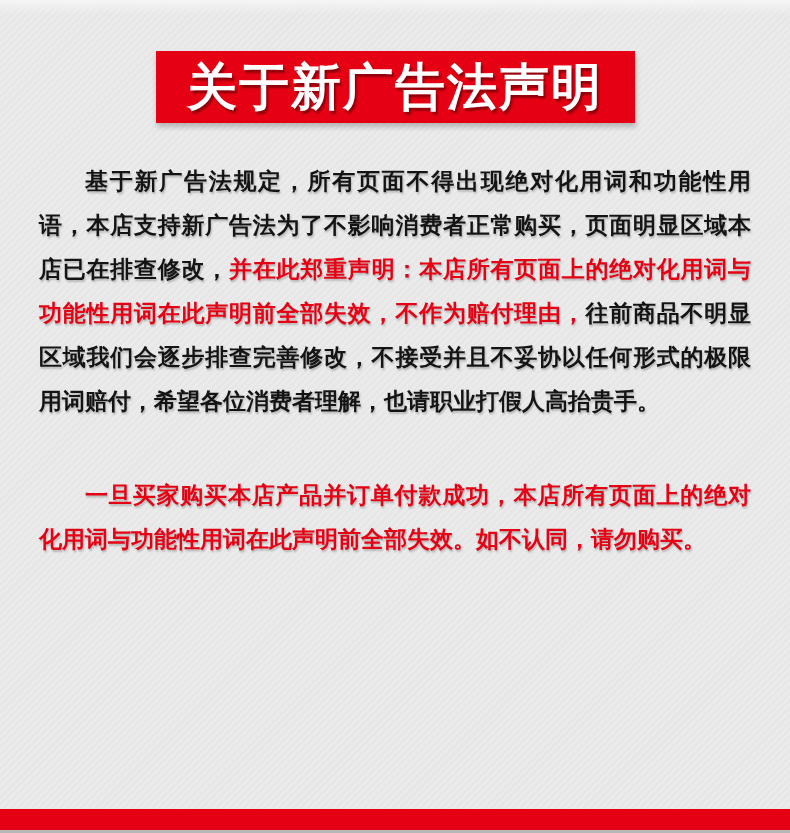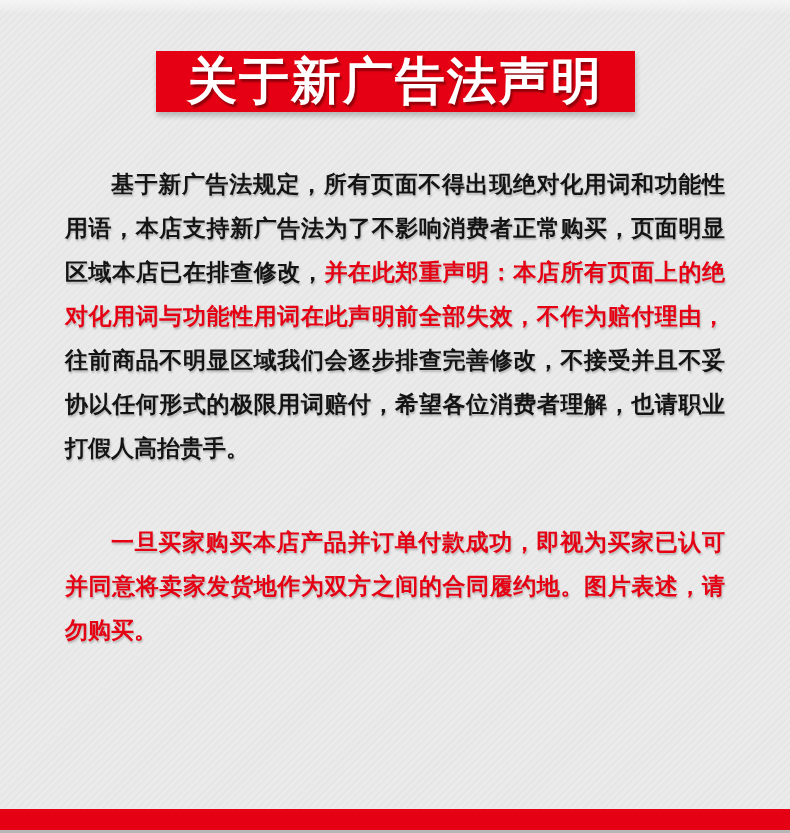--- a/index.html
+++ b/index.html
@@ -17,38 +17,38 @@
     width: 790px;
     height: 833px;
     background: var(--bg, #eaeaea);
     background-image:
       linear-gradient(180deg, #f5f5f5 0px, rgba(245,245,245,0) 14px),
       repeating-linear-gradient(135deg, rgba(255,255,255,0.05) 0px, rgba(255,255,255,0.05) 2px, rgba(0,0,0,0.015) 3px, rgba(0,0,0,0.015) 5px);
     overflow: hidden;
   }
   .banner {
     width: 479px;
-    height: 61px;
-    margin: 51px auto 50px auto;
+    height: 72px;
+    margin: 51px auto 36px auto;
     background: var(--red, #e60013);
     display: flex;
     align-items: center;
     justify-content: center;
     box-shadow: 1px 4px 5px rgba(0,0,0,0.22);
   }
   .banner-title {
     color: #ffffff;
     font-size: 50px;
     font-weight: bold;
     letter-spacing: 2px;
     white-space: nowrap;
     text-shadow: 2px 3px 2px rgba(40,0,0,0.45);
   }
   .content {
-    padding: 0 65px;
+    padding: 0 39px;
   }
   .para {
     margin: 0 0 50px 0;
     font-size: 23px;
     line-height: 44px;
     font-weight: bold;
     color: var(--ink, #141414);
     text-align: justify;
     text-indent: 2em;
     word-break: break-all;
@@ -80,19 +80,19 @@
 <body>
 
 <div class="page">
 
   <div class="banner">
     <div class="banner-title">关于新广告法声明</div>
   </div>
 
   <div class="content">
       <p class="para"><span class="seg black">基于新广告法规定，所有页面不得出现绝对化用词和功能性用语，本店支持新广告法为了不影响消费者正常购买，页面明显区域本店已在排查修改，</span><span class="seg red">并在此郑重声明：本店所有页面上的绝对化用词与功能性用词在此声明前全部失效，不作为赔付理由，</span><span class="seg black">往前商品不明显区域我们会逐步排查完善修改，不接受并且不妥协以任何形式的极限用词赔付，希望各位消费者理解，也请职业打假人高抬贵手。</span></p>
-      <p class="para"><span class="seg red">一旦买家购买本店产品并订单付款成功，即视为买家已认可并同意将卖家发货地作为双方之间的合同履约地。图片表述，请勿购买。</span></p>
+      <p class="para"><span class="seg red">一旦买家购买本店产品并订单付款成功，本店所有页面上的绝对化用词与功能性用词在此声明前全部失效。如不认同，请勿购买。</span></p>
     </div>
 
   <div class="footer-red-bar"></div>
   <div class="footer-strip"></div>
 
 </div>
 
 </body></html>

